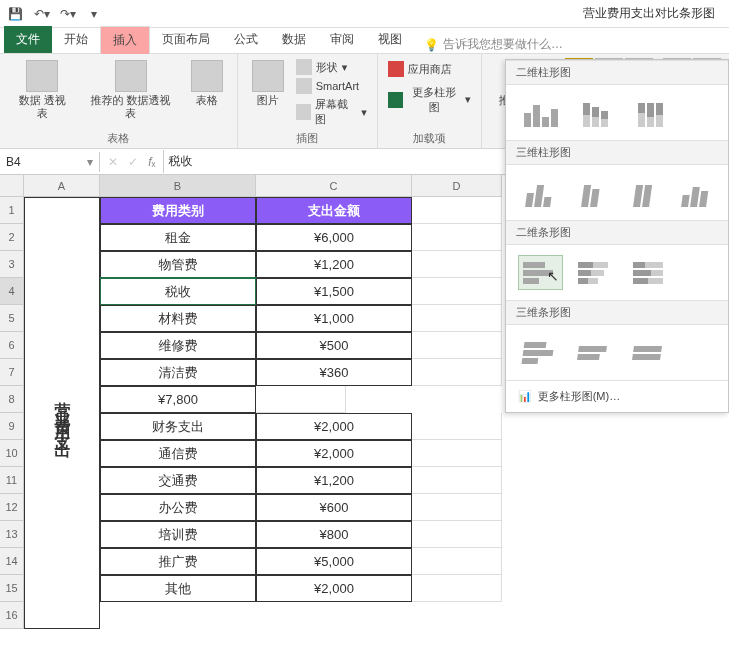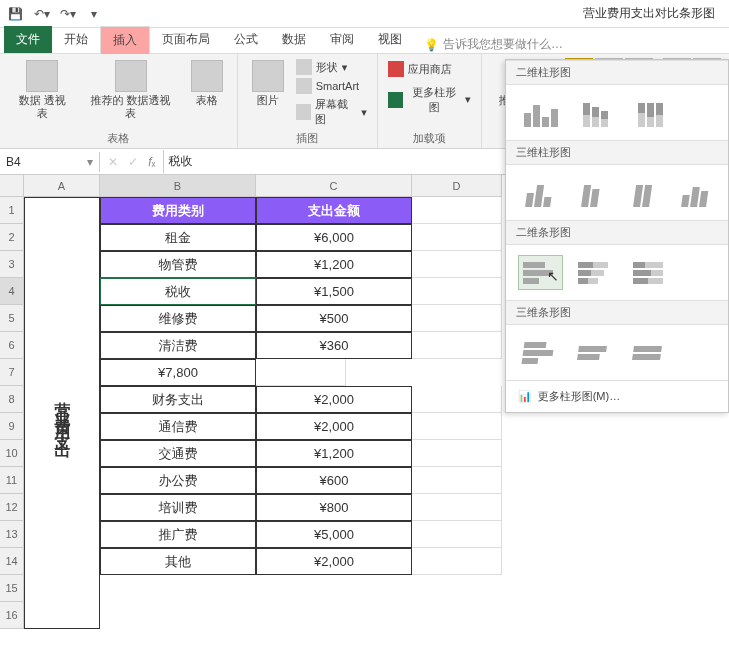--- a/index.html
+++ b/index.html
@@ -235,20 +235,26 @@
     <div class="cell colD"></div>
           </div>
           <div class="row">
             <div class="cell colA" style="border:none"></div>
     <div class="cell colB dcell active-cell">税收</div>
     <div class="cell colC dcell">¥1,500</div>
     <div class="cell colD"></div>
           </div>
           <div class="row">
             <div class="cell colA" style="border:none"></div>
+    <div class="cell colB dcell">材料费</div>
+    <div class="cell colC dcell">¥1,000</div>
+    <div class="cell colD"></div>
+          </div>
+          <div class="row">
+            <div class="cell colA" style="border:none"></div>
     <div class="cell colB dcell">维修费</div>
     <div class="cell colC dcell">¥500</div>
     <div class="cell colD"></div>
           </div>
           <div class="row">
             <div class="cell colA" style="border:none"></div>
     <div class="cell colB dcell">清洁费</div>
     <div class="cell colC dcell">¥360</div>
     <div class="cell colD"></div>
           </div>

